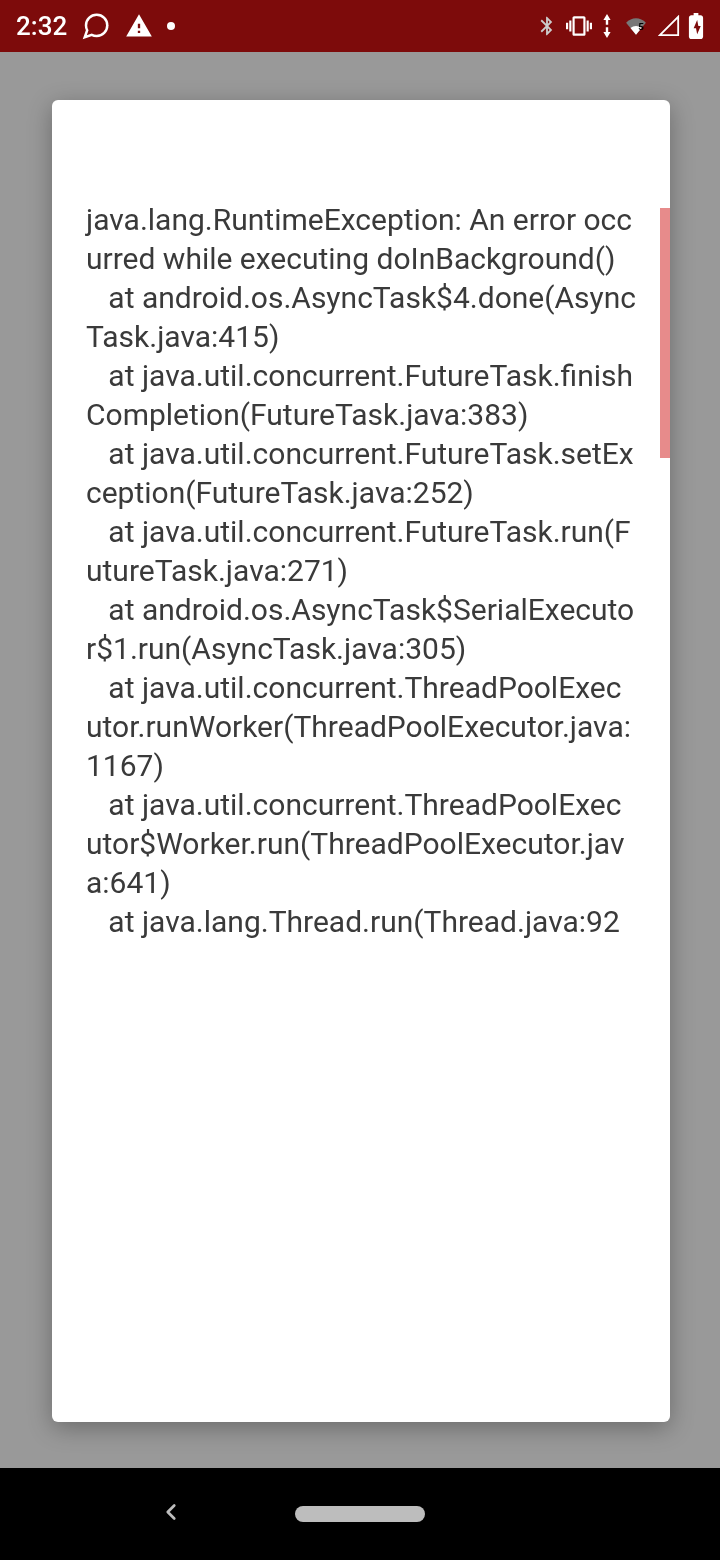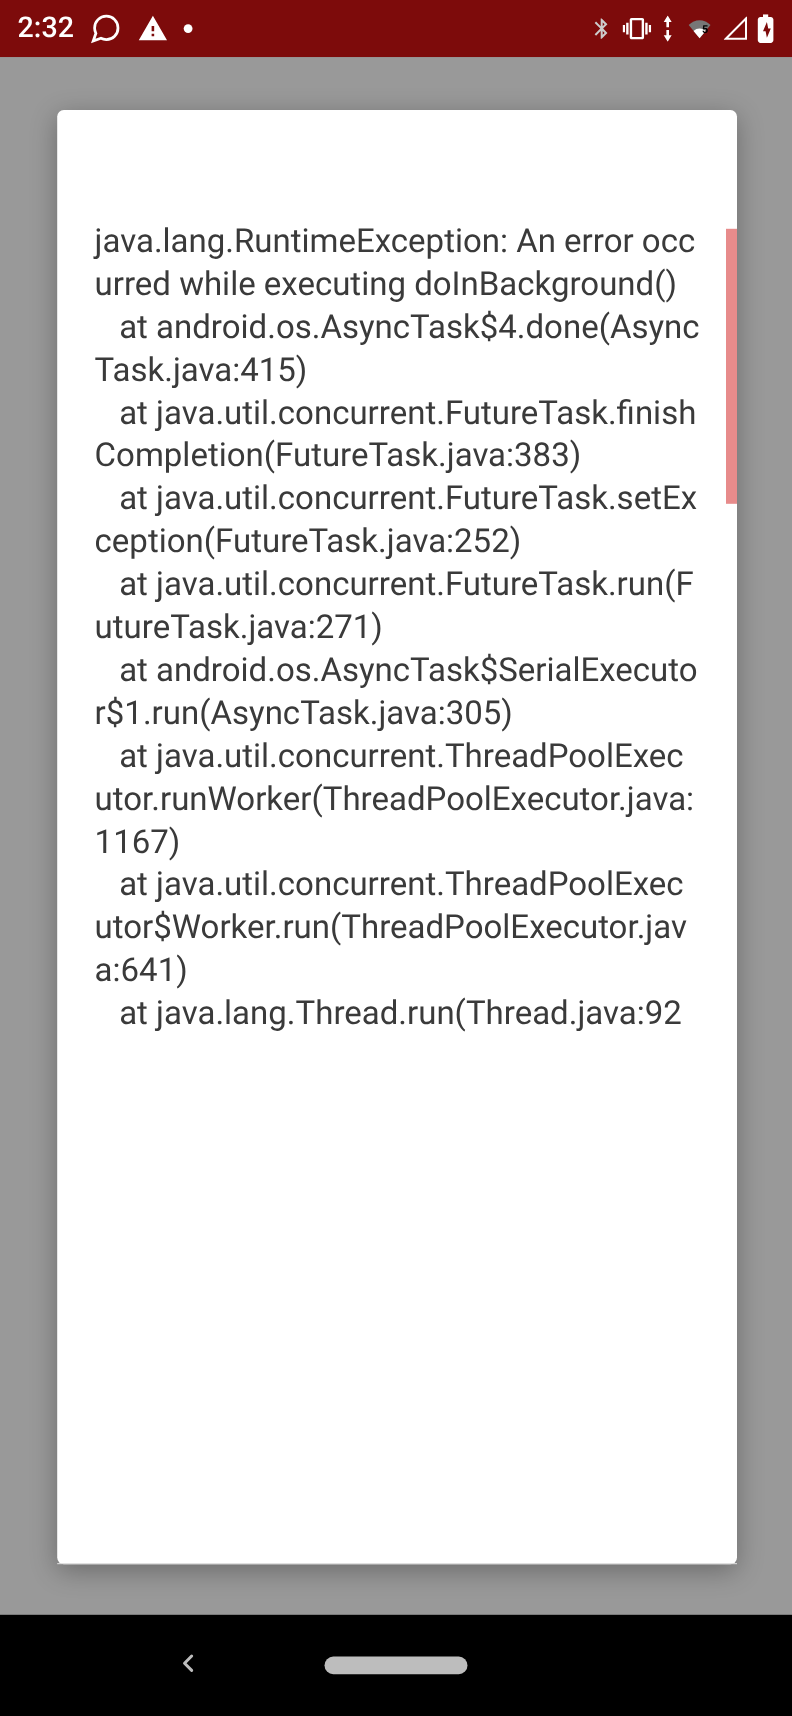--- a/index.html
+++ b/index.html
@@ -30,21 +30,21 @@
 
     .dialog {
       position: absolute;
       left: 52px;
       right: 50px;
       top: 48px;
       bottom: 46px;
       background: #fff;
       border-radius: 6px;
       display: flex;
-      flex-direction: column;
+      flex-direction: row;
       box-shadow: 0 6px 24px rgba(0,0,0,0.3);
     }
 
     .dialog-body {
       flex: 1;
       padding: 100px 34px 0 34px;
       overflow: hidden;
       position: relative;
     }
 

